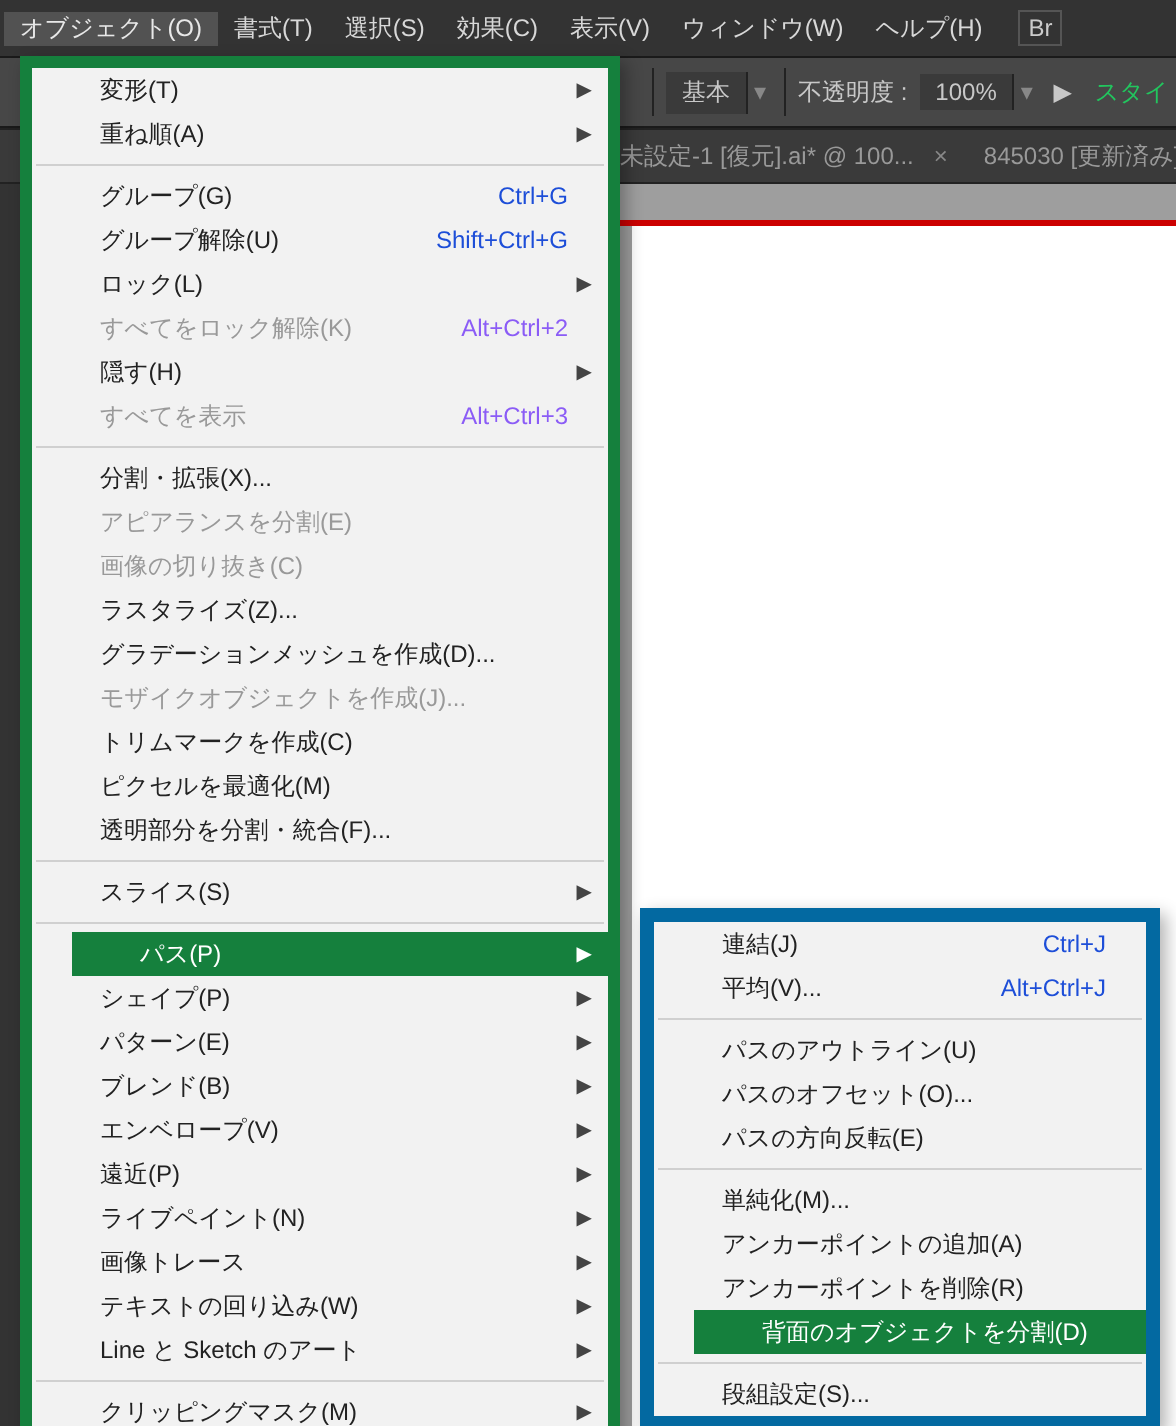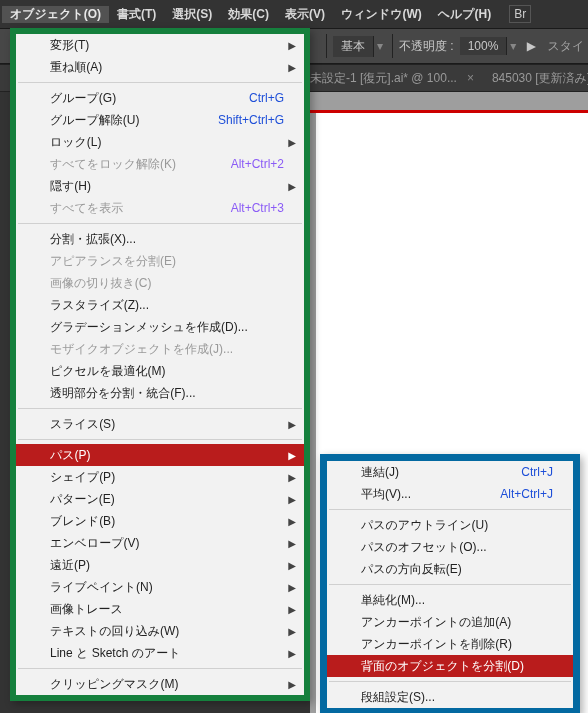--- a/index.html
+++ b/index.html
@@ -1,40 +1,40 @@
 <!DOCTYPE html>
 <html><head>
 <meta charset="utf-8">
 <style>
   * { box-sizing: border-box; margin: 0; padding: 0; font-family: "Meiryo UI", "MS PGothic", sans-serif; font-size: 12px; }
   body { width: 588px; height: 713px; background: #333333; overflow: hidden; position: relative; }
   
   .menubar { height: 28px; background: #333333; display: flex; align-items: center; padding-left: 2px; color: #d8d8d8; }
-  .menubar-item { padding: 0 8px; cursor: default; font-weight: bold; }
+  .menubar-item { padding: 0 8px; cursor: default; }
   .menubar-item.active { background: #525252; color: #e8e8e8; }
   .menubar-br { margin-left: 10px; border: 1px solid #555; color:#ccc; padding: 1px 4px; font-size:11px; }
   
   .top-toolbar { position: absolute; top: 28px; left: 0; right: 0; height: 36px; background: #474747; border-top: 1px solid #1a1a1a; border-bottom: 1px solid #1a1a1a; display: flex; align-items: center; color: #c8c8c8; padding-left: 320px; }
   .top-toolbar .sep { width:1px; height:24px; background:#222; margin: 0 6px; }
   .top-toolbar .lbl { margin-right:6px; }
   .top-toolbar .val { background: #3a3a3a; padding: 2px 8px; border-right: 1px solid #222; }
   .top-toolbar .dd { width:12px; text-align:center; color:#888; }
-  .top-toolbar .style-link { margin-left: 10px; color:#a3a3a3; }
+  .top-toolbar .style-link { margin-left: 10px; color:#22c55e; }
   
   .tabbar { position: absolute; top: 64px; left: 0; right: 0; height: 28px; background: #3a3a3a; border-top: 1px solid #222; border-bottom: 1px solid #222; display:flex; align-items:center; color:#999; padding-left: 310px; white-space:nowrap;}
   .tabbar .tab-close { margin: 0 10px; color:#888;}
   .workarea { position:absolute; top:92px; left:310px; right:0; bottom:0; background:#9e9e9e; }
   .red-line { position:absolute; top:110px; left:310px; right:0; height:3px; background:#cc0000; }
   .canvas-white { position:absolute; top:113px; left:316px; right:0; bottom:0; background:#fff; }
   
   
   .menu { position: absolute; top: 28px; left: 10px; width: 300px; background: #f2f2f2; border: 6px solid #15803d; box-shadow: 3px 3px 8px rgba(0,0,0,.3); }
   .mi { display: flex; align-items: center; height: 22px; padding: 0 20px 0 34px; color: #222; cursor: default; position: relative; }
   .mi.disabled { color: #999; }
-  .mi.highlight { background: #b91c1c; color: #fff; }
+  .mi.highlight { background: #15803d; color: #fff; margin-left: 20px; }
   .mi .label { flex: 1; }
   .mi .short { color: #1d4ed8; }
   .mi.disabled .short { color:#8b5cf6; }
   .mi .arrow { position: absolute; right: 8px; font-size: 10px; color: #444; }
   .mi.highlight .arrow { color: #fff;}
   .sep-line { height: 1px; background: #d0d0d0; margin: 4px 2px; }
   
   
   .submenu { position: absolute; top: 454px; left: 320px; width: 260px; background: #f2f2f2; border: 7px solid #0369a1; box-shadow: 3px 3px 8px rgba(0,0,0,.3); }
 </style>
@@ -121,20 +121,23 @@
   <div class="mi">
       <span class="label">ラスタライズ(Z)...</span>
     </div>
   <div class="mi">
       <span class="label">グラデーションメッシュを作成(D)...</span>
     </div>
   <div class="mi disabled">
       <span class="label">モザイクオブジェクトを作成(J)...</span>
     </div>
   <div class="mi">
+      <span class="label">トリムマークを作成(C)</span>
+    </div>
+  <div class="mi">
       <span class="label">ピクセルを最適化(M)</span>
     </div>
   <div class="mi">
       <span class="label">透明部分を分割・統合(F)...</span>
     </div>
   <div class="sep-line"></div>
   <div class="mi">
       <span class="label">スライス(S)</span>
       <span class="arrow">▶</span>
     </div>

